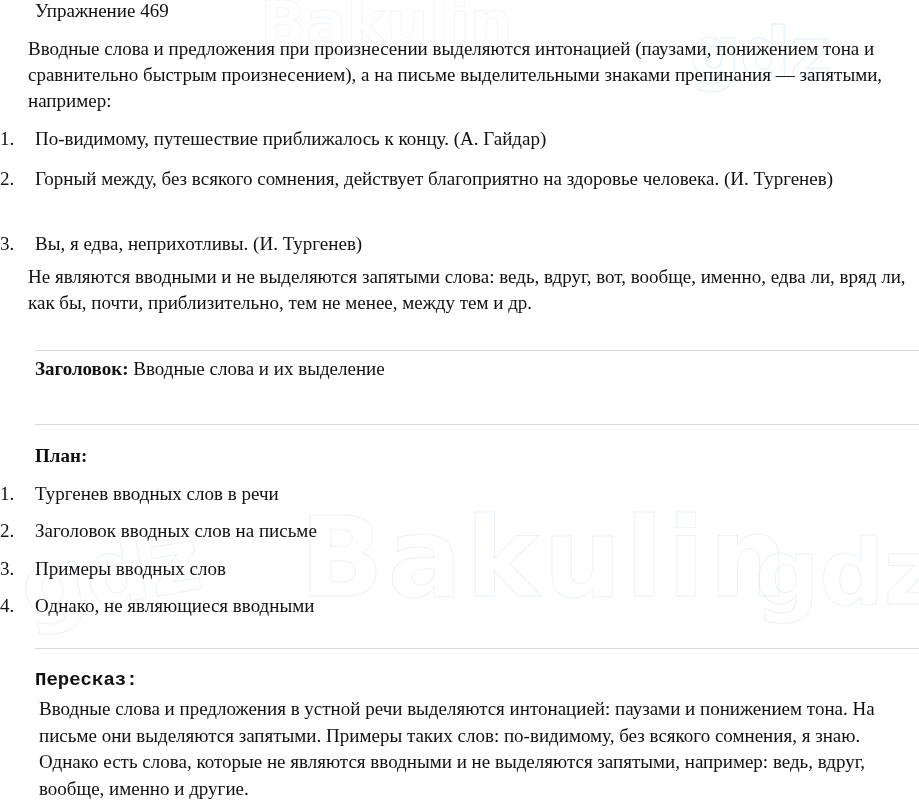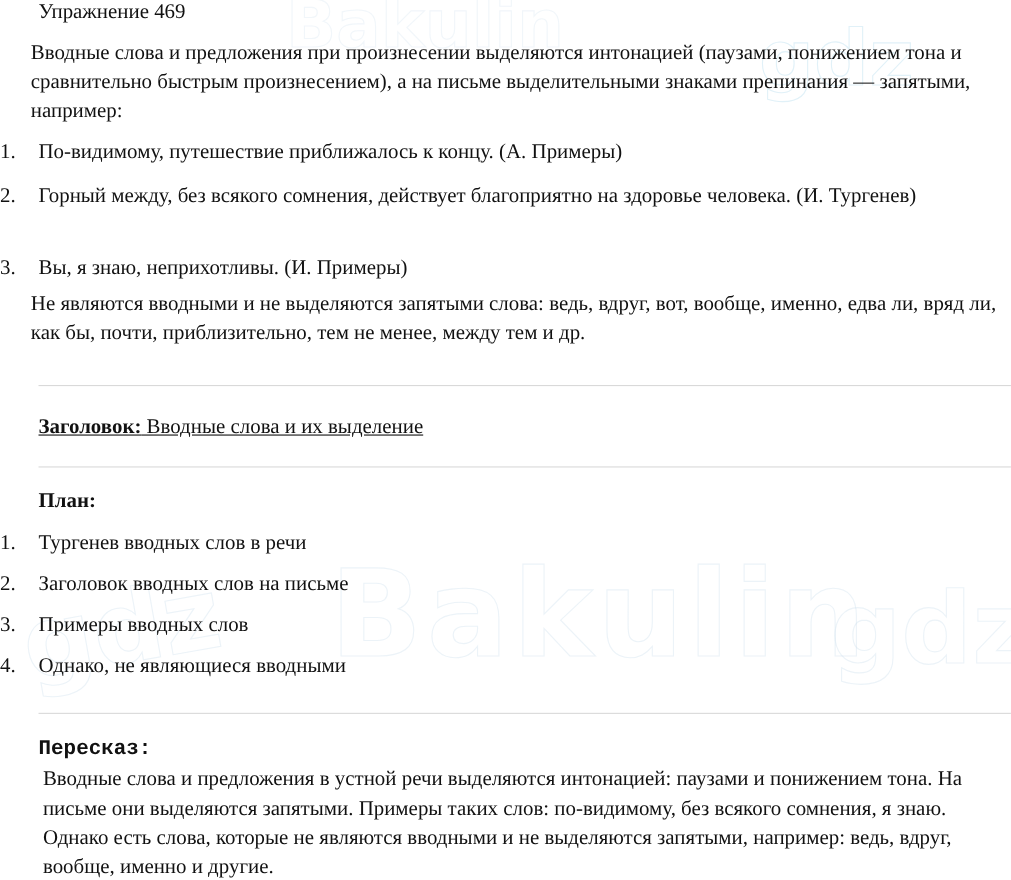--- a/index.html
+++ b/index.html
@@ -78,22 +78,21 @@
       height: 0;
       border-top: 1.5px solid #d9d9d9;
     }
     .div1 { top: 350px; }
     .div2 { top: 424px; }
     .div3 { top: 648px; }
 
     .heading-line {
       position: absolute;
       left: 35px;
-      top: 376px;
-      text-decoration: underline;
+      top: 356px;
     }
     .bold { font-weight: bold; }
 
     .plan-label {
       position: absolute;
       left: 35px;
       top: 443px;
       font-weight: bold;
     }
     .p1 { top: 481px; }
@@ -127,29 +126,29 @@
 <div class="watermark wm-gdz-right">gdz</div>
 
 <div class="content">
 
   <h1 class="title">Упражнение 469</h1>
 
   <p class="para intro">Вводные слова и предложения при произнесении выделяются интонацией (паузами, понижением тона и сравнительно быстрым произнесением), а на письме выделительными знаками препинания — запятыми, например:</p>
 
   <div class="list-item ex1">
     <span class="list-num">1.</span>
-    <span class="list-text">По-видимому, путешествие приближалось к концу. (А. Примеры)</span>
+    <span class="list-text">По-видимому, путешествие приближалось к концу. (А. Гайдар)</span>
   </div>
   <div class="list-item ex2">
     <span class="list-num">2.</span>
     <span class="list-text">Горный между, без всякого сомнения, действует благоприятно на здоровье человека. (И. Тургенев)</span>
   </div>
   <div class="list-item ex3">
     <span class="list-num">3.</span>
-    <span class="list-text">Вы, я знаю, неприхотливы. (И. Примеры)</span>
+    <span class="list-text">Вы, я едва, неприхотливы. (И. Тургенев)</span>
   </div>
 
   <p class="para note">Не являются вводными и не выделяются запятыми слова: ведь, вдруг, вот, вообще, именно, едва ли, вряд ли, как бы, почти, приблизительно, тем не менее, между тем и др.</p>
 
   <div class="divider div1"></div>
 
   <div class="heading-line">
     <span class="bold">Заголовок:</span><span> Вводные слова и их выделение</span>
   </div>
 

